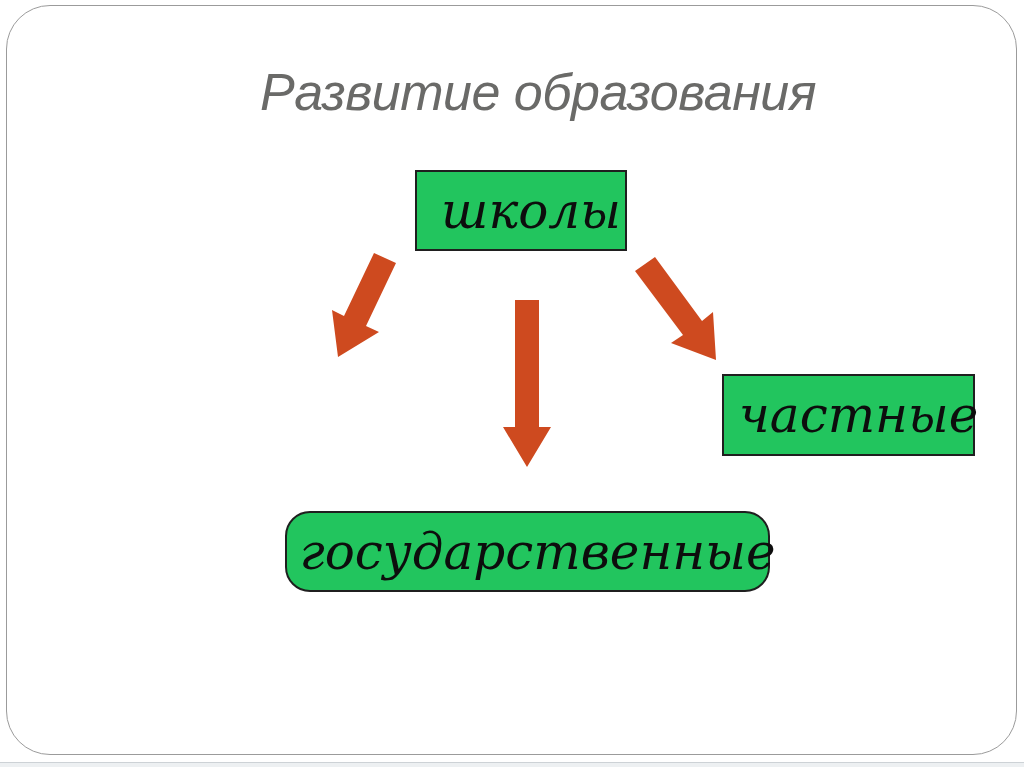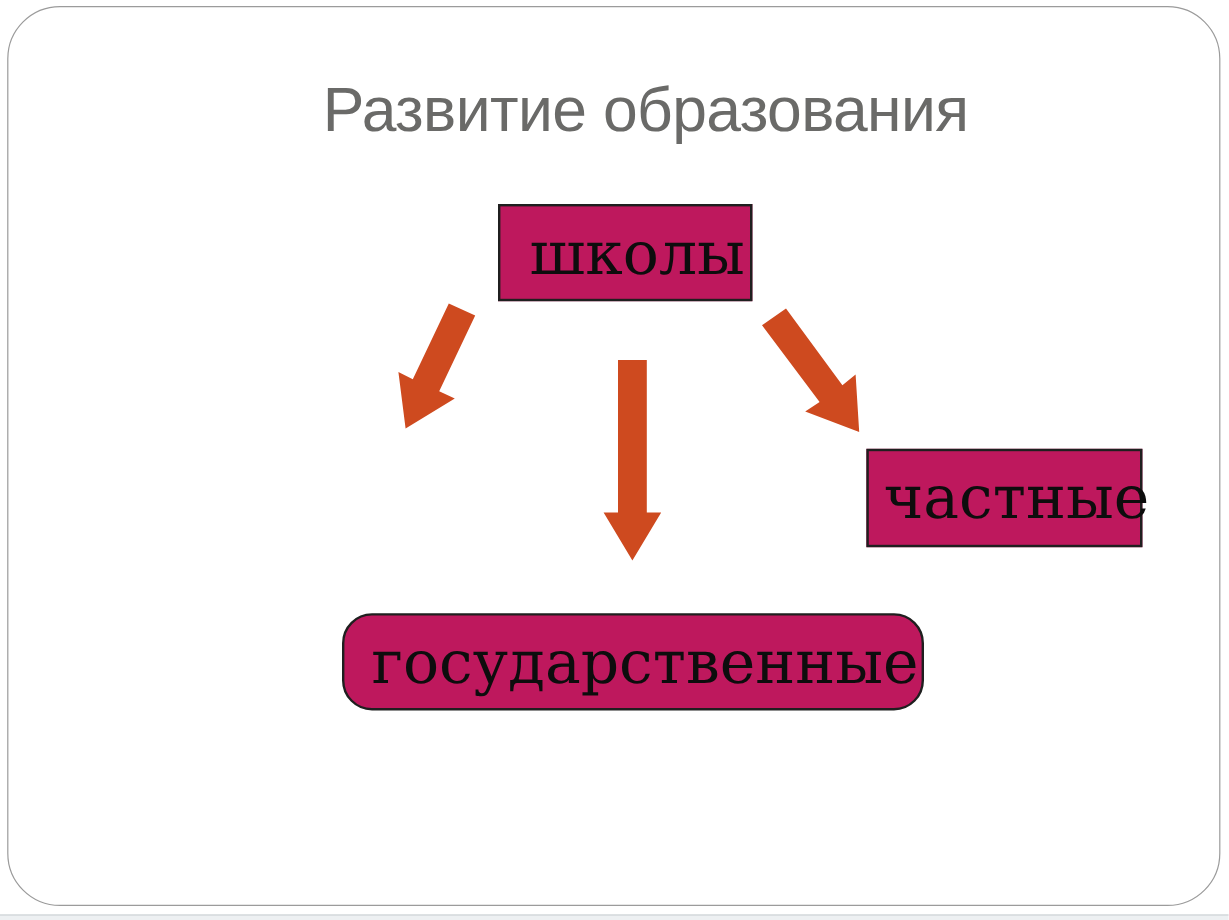--- a/index.html
+++ b/index.html
@@ -7,20 +7,21 @@
     padding: 0;
     background: #ffffff;
   }
   .stage {
     position: relative;
     width: 1024px;
     height: 767px;
     background: #ffffff;
     overflow: hidden;
     font-family: "Liberation Sans", sans-serif;
+    font-style: italic;
   }
   .slide-frame {
     position: absolute;
     left: 6px;
     top: 5px;
     width: 1011px;
     height: 750px;
     border: 1px solid #9b9b9b;
     border-radius: 44px;
     background: #ffffff;
@@ -54,36 +55,36 @@
     position: absolute;
     left: 0;
     top: 0;
     width: 1024px;
     height: 767px;
     pointer-events: none;
   }
   .node {
     position: absolute;
     box-sizing: border-box;
-    background: #be185d;
+    background: #22c55e;
     border: 2px solid #1f1f1f;
     display: flex;
     align-items: center;
     justify-content: center;
     font-family: "DejaVu Serif", serif;
     font-size: 50px;
     line-height: 1;
     color: #0d0d0d;
     white-space: nowrap;
     padding-left: 20px;
   }
   .node-root    { left: 415px; top: 170px; width: 212px; height: 81px; }
   .node-church  { left: 17px;  top: 390px; width: 328px; height: 81px; }
   .node-state   { left: 285px; top: 511px; width: 485px; height: 81px; border-radius: 25px; }
-  .node-private { left: 722px; top: 374px; width: 230px; height: 82px; }
+  .node-private { left: 722px; top: 374px; width: 253px; height: 82px; }
 </style>
 </head>
 <body>
 
 <div class="stage">
 
   <div class="slide-frame"></div>
 
   <h1 class="slide-title">Развитие образования</h1>
 

